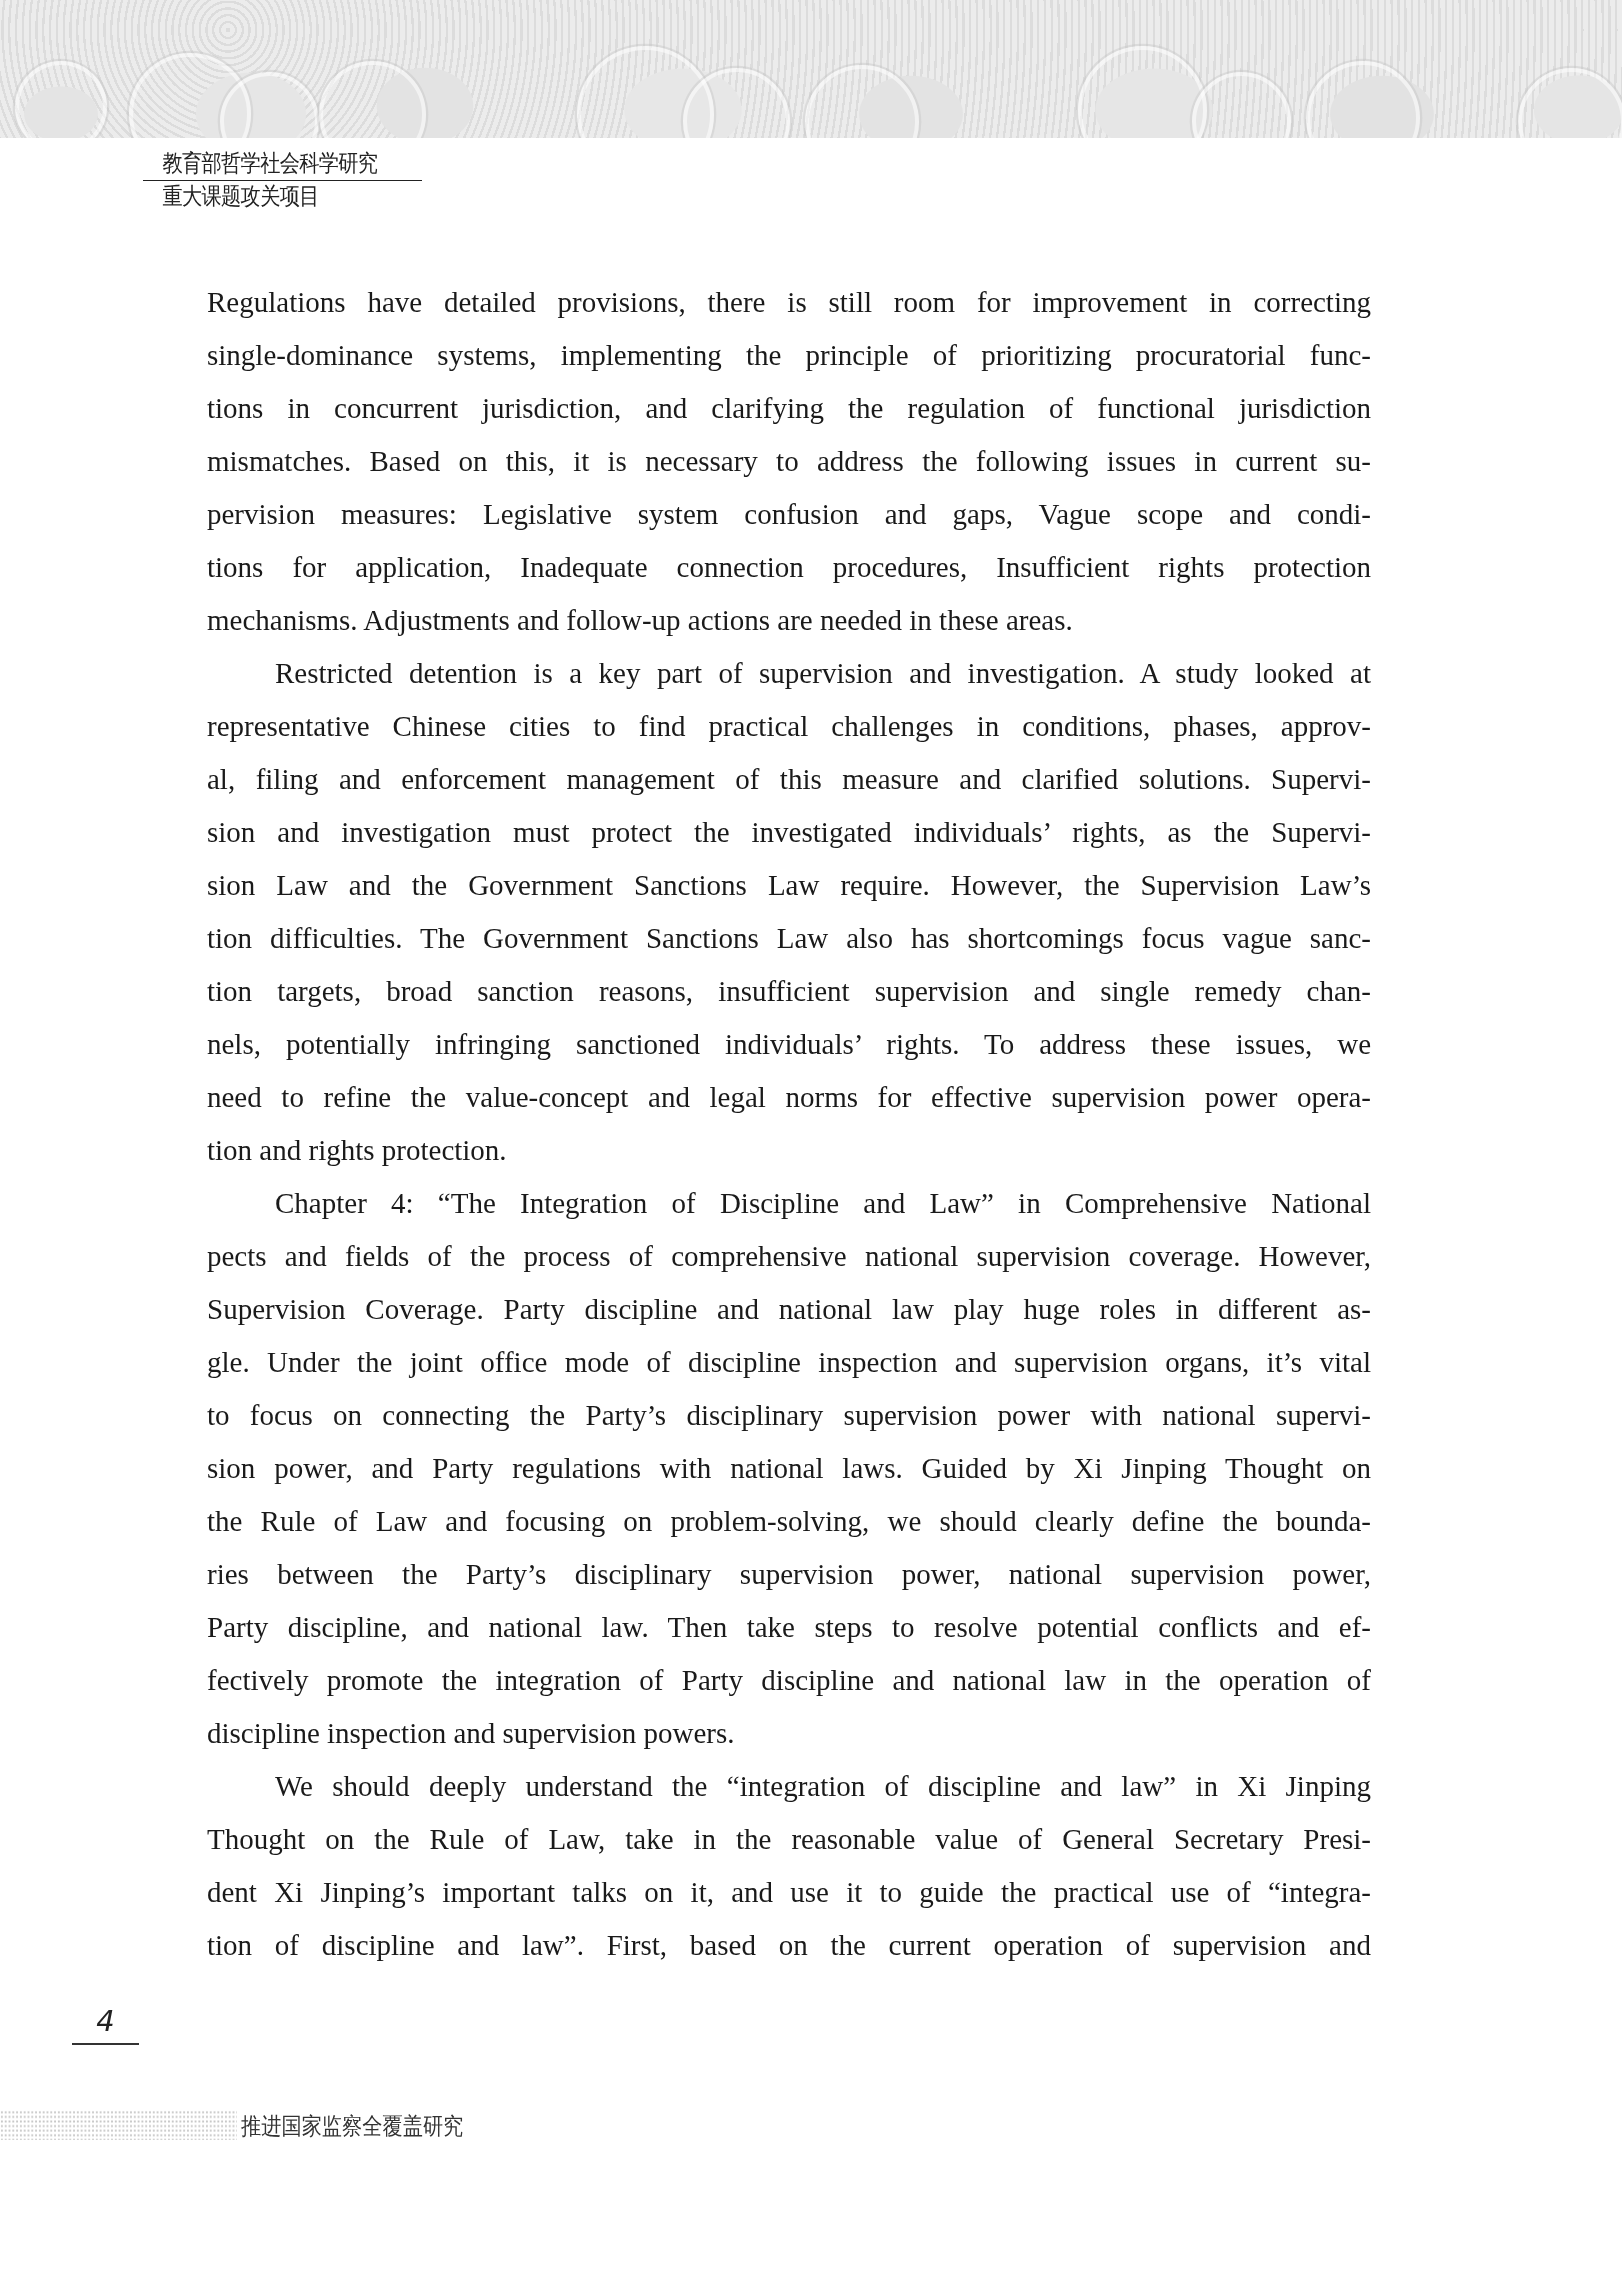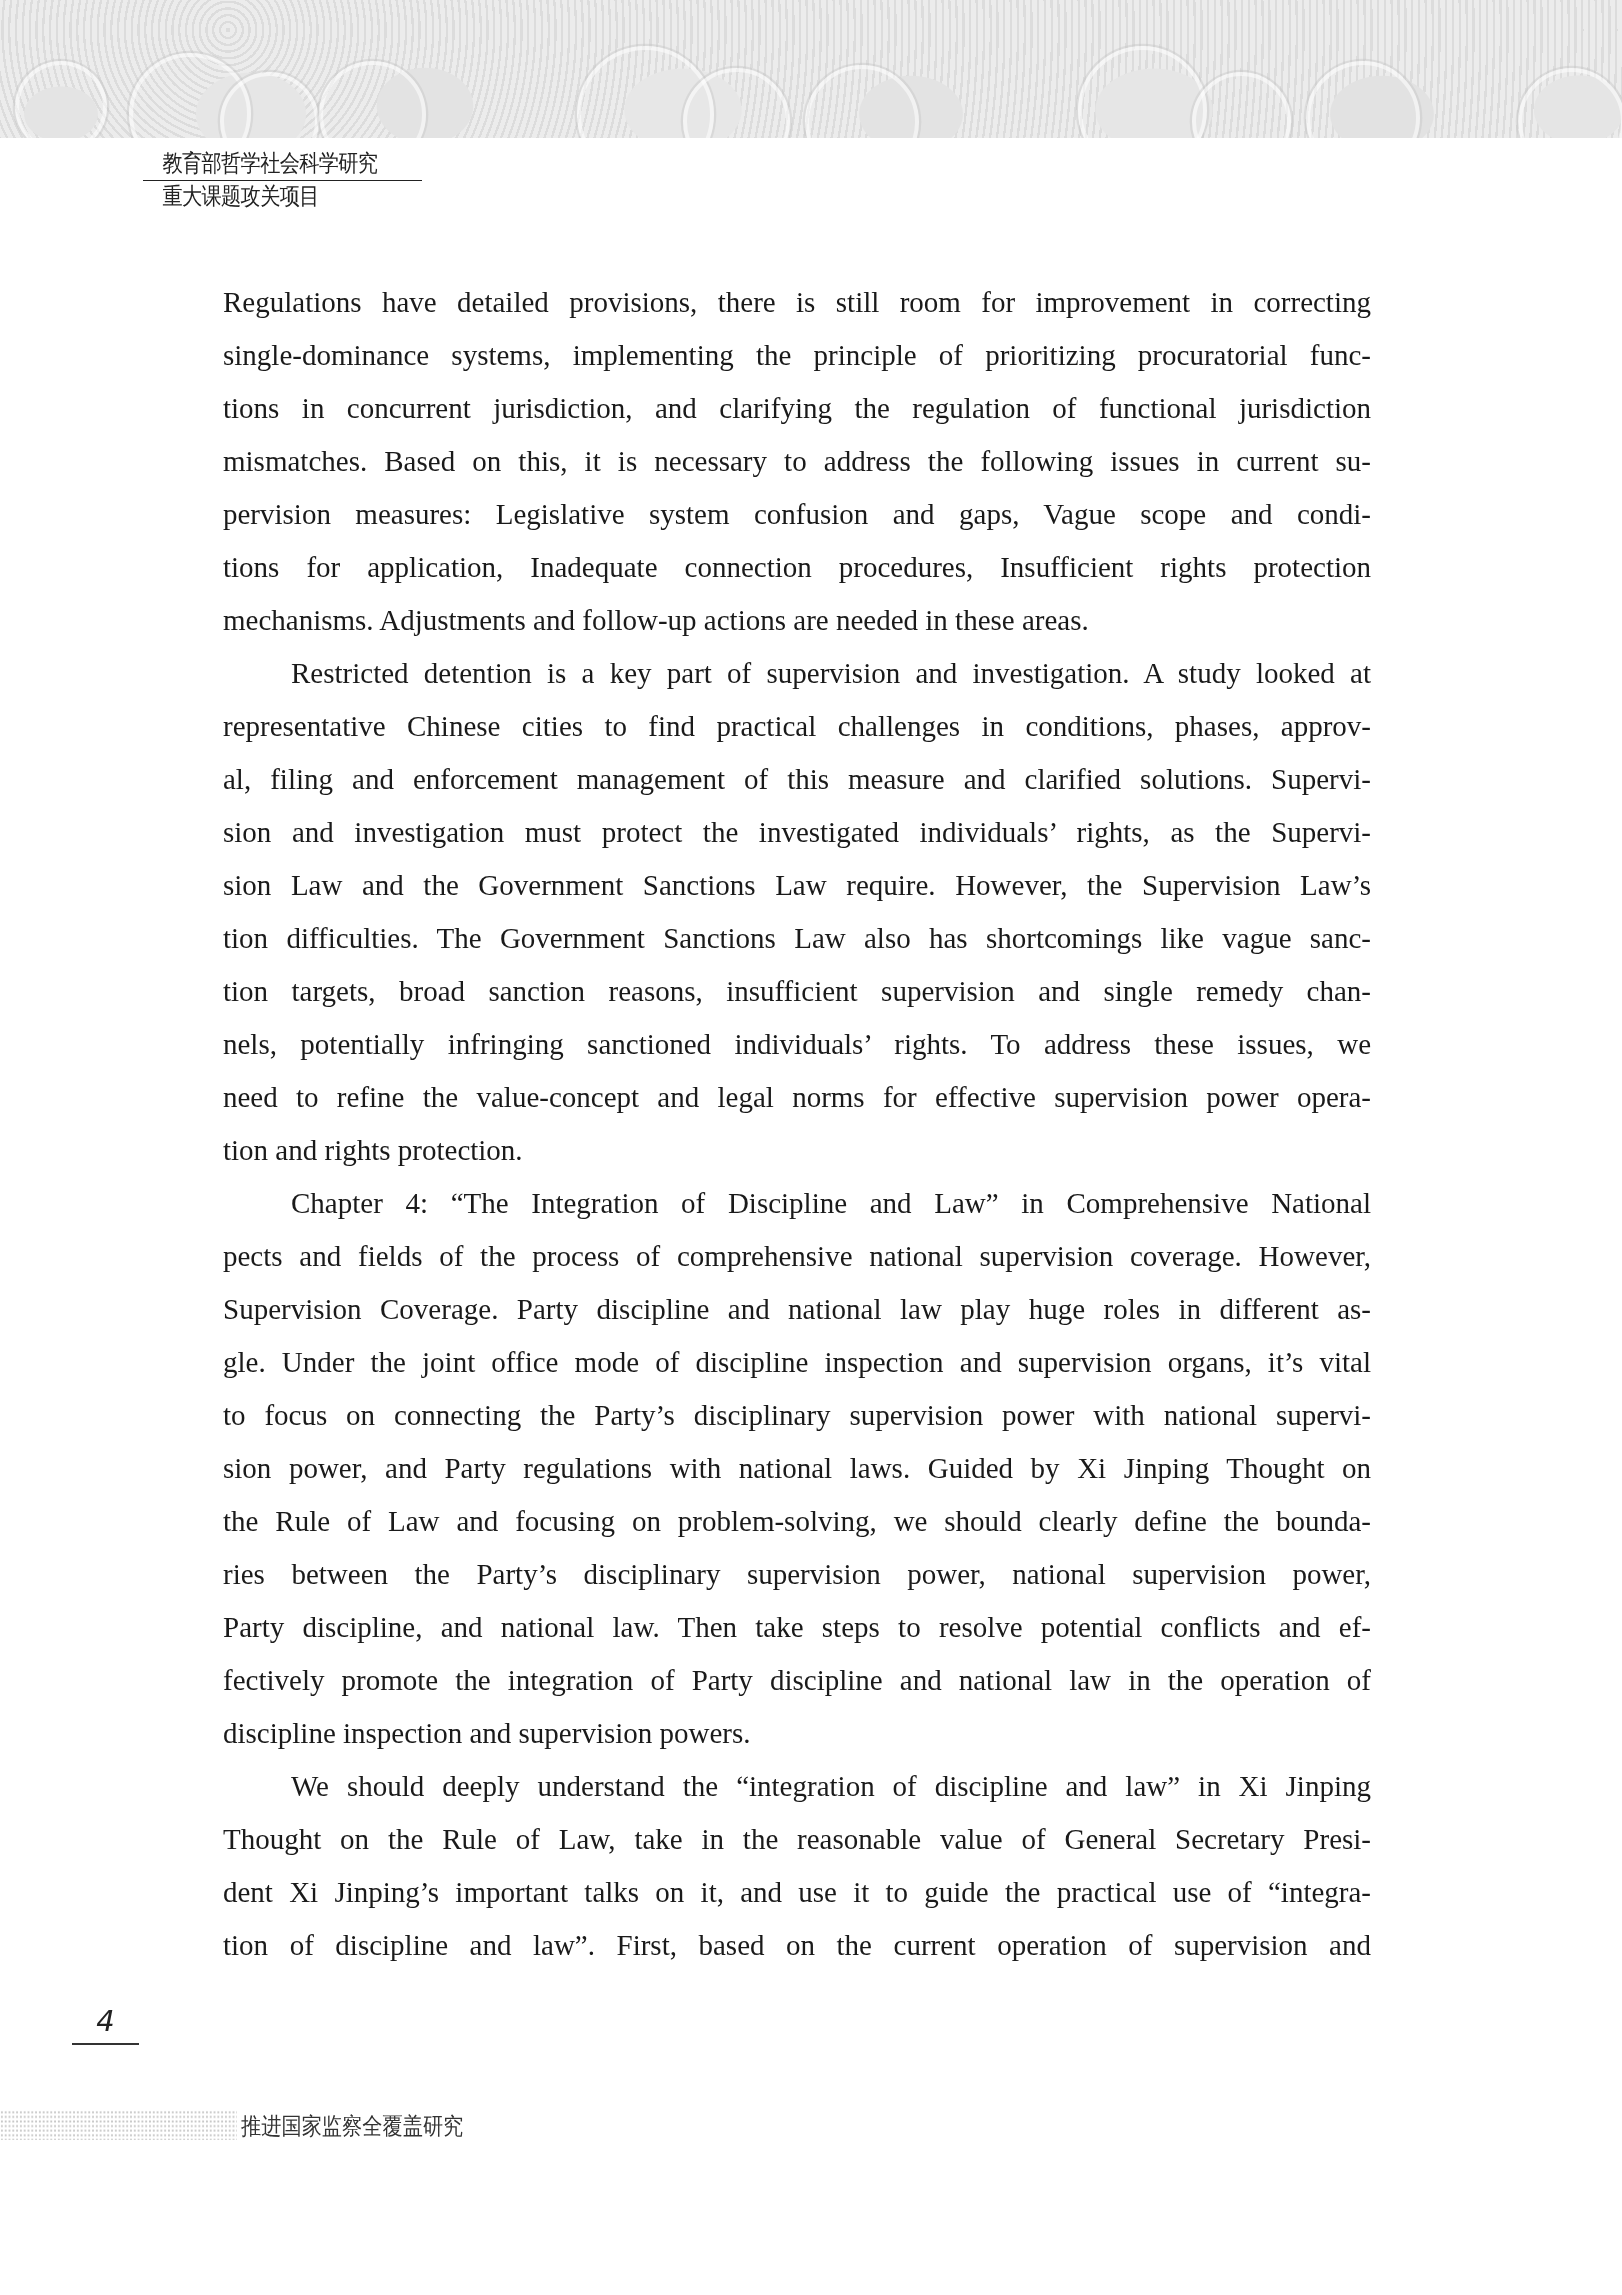--- a/index.html
+++ b/index.html
@@ -15,21 +15,21 @@
       radial-gradient(ellipse 114px 84px at 1382px 114px,#e2e2e2 45%,transparent 46%),
       radial-gradient(ellipse 99px 76px at 1579px 110px,#e5e5e5 45%,transparent 46%),
       repeating-radial-gradient(circle at 228px 30px,#dcdcdc 0 2.3px,#ececec 2.3px 6.8px),
       #e9e9e9;}
   .banner .swirl{position:absolute;border-radius:50%;border:4.6px solid rgba(255,255,255,.55);box-shadow:0 0 0 2.3px rgba(190,190,190,.35);}
   .header-block{position:absolute;left:143px;top:149px;width:279px;text-align:left;}
   .header-line1{font-family:"DejaVu Sans",sans-serif;font-size:23.5px;letter-spacing:-0.8px;line-height:29px;color:#222;transform:scaleX(.86);transform-origin:center;white-space:nowrap;}
   .header-rule{height:1.5px;background:#222;margin:1.5px 0 2.3px 0;}
   .header-line2{font-family:"DejaVu Sans",sans-serif;font-size:23.5px;letter-spacing:-0.8px;line-height:27px;color:#222;transform:scaleX(.86);transform-origin:center;white-space:nowrap;}
   .body-text{position:absolute;left:207px;top:276px;width:1164px;}
-  .line{font-size:29px;line-height:53px;height:53px;white-space:nowrap;text-align:justify;text-align-last:justify;overflow:visible;margin-left:16px;}
+  .line{font-size:29px;line-height:53px;height:53px;white-space:nowrap;text-align:justify;text-align-last:justify;overflow:visible;}
   .line.last{text-align-last:left;}
   .line.indent{padding-left:68px;}
   .page-num{position:absolute;left:72px;top:2004px;width:67px;text-align:center;font-family:"DejaVu Sans",sans-serif;font-style:italic;font-size:29px;color:#222;}
   .page-num-rule{position:absolute;left:72px;top:2043px;width:67px;height:1.5px;background:#333;}
   .footer-dots{position:absolute;left:0;top:2110px;width:237px;height:30px;
     background-image:radial-gradient(circle,#c8c8c8 0.9px,transparent 1.2px);background-size:3.8px 4.6px;}
   .footer-title{position:absolute;left:241px;top:2110px;font-family:"DejaVu Sans",sans-serif;font-size:23.5px;color:#333;transform:scaleX(.86);transform-origin:left;white-space:nowrap;}
 </style>
 </head>
 <body>
@@ -63,21 +63,21 @@
       <div class="line">pervision measures: Legislative system confusion and gaps, Vague scope and condi-</div>
       <div class="line">tions for application, Inadequate connection procedures, Insufficient rights protection</div>
       <div class="line last">mechanisms. Adjustments and follow-up actions are needed in these areas.</div>
     </div>
     <div>
       <div class="line indent">Restricted detention is a key part of supervision and investigation. A study looked at</div>
       <div class="line">representative Chinese cities to find practical challenges in conditions, phases, approv-</div>
       <div class="line">al, filing and enforcement management of this measure and clarified solutions. Supervi-</div>
       <div class="line">sion and investigation must protect the investigated individuals’ rights, as the Supervi-</div>
       <div class="line">sion Law and the Government Sanctions Law require. However, the Supervision Law’s</div>
-      <div class="line">tion difficulties. The Government Sanctions Law also has shortcomings like vague sanc-</div>
+      <div class="line">tion difficulties. The Government Sanctions Law also has shortcomings focus vague sanc-</div>
       <div class="line">tion targets, broad sanction reasons, insufficient supervision and single remedy chan-</div>
       <div class="line">nels, potentially infringing sanctioned individuals’ rights. To address these issues, we</div>
       <div class="line">need to refine the value-concept and legal norms for effective supervision power opera-</div>
       <div class="line last">tion and rights protection.</div>
     </div>
     <div>
       <div class="line indent">Chapter 4: “The Integration of Discipline and Law” in Comprehensive National</div>
       <div class="line">pects and fields of the process of comprehensive national supervision coverage. However,</div>
       <div class="line">Supervision Coverage. Party discipline and national law play huge roles in different as-</div>
       <div class="line">gle. Under the joint office mode of discipline inspection and supervision organs, it’s vital</div>

